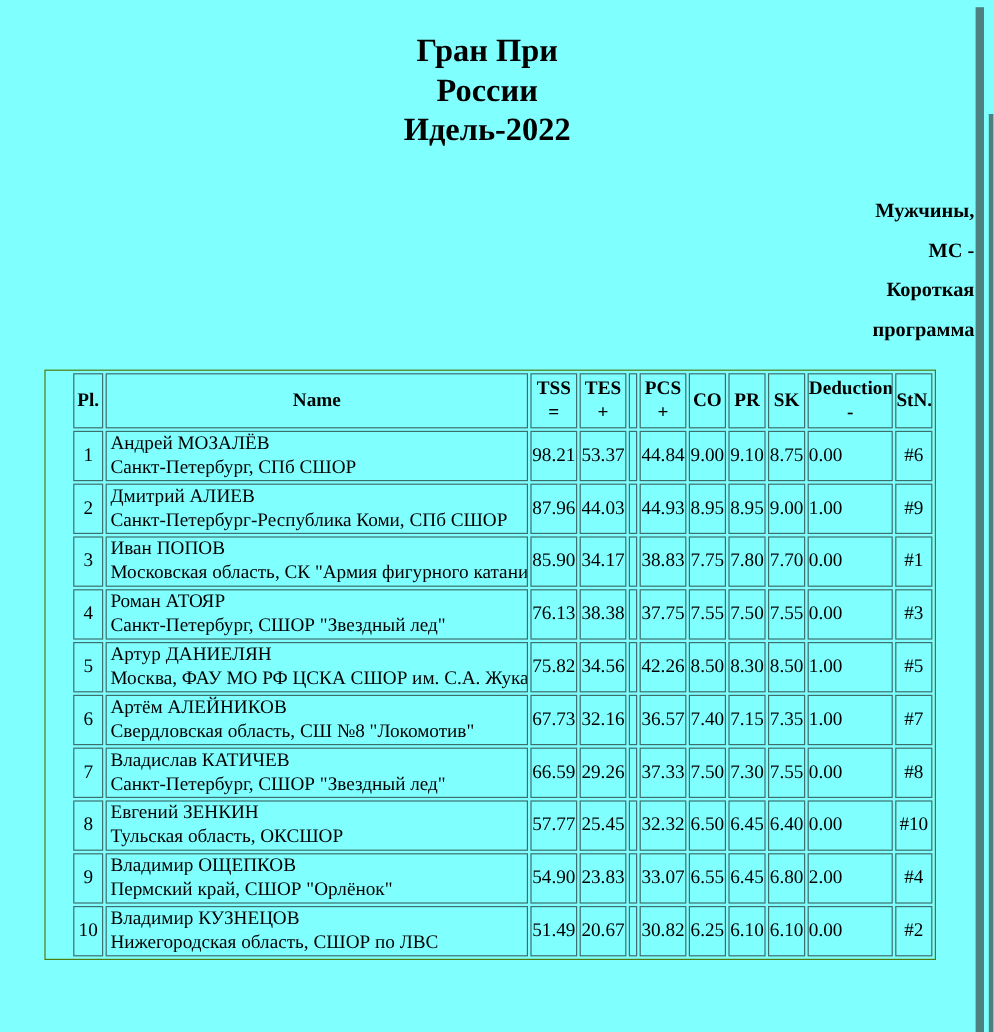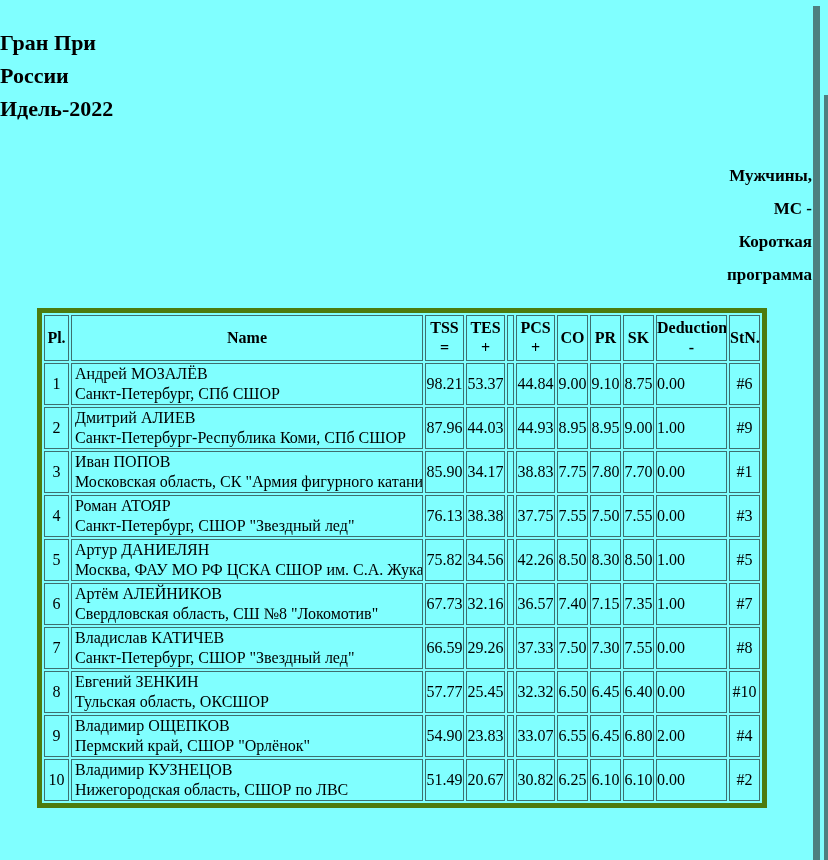--- a/index.html
+++ b/index.html
@@ -13,46 +13,47 @@
     position: relative;
     overflow: hidden;
     font-family: "Liberation Serif", serif;
     color: #000;
   }
   .content {
     width: 812px;
   }
   .title-block {
     padding-top: 26px;
-    text-align: left;
+    text-align: center;
     font-weight: bold;
-    font-size: 22px;
+    font-size: 27px;
     line-height: 33px;
   }
   .subtitle-block {
     margin-top: 34px;
     text-align: right;
     font-weight: bold;
     font-size: 17px;
     line-height: 33px;
   }
   .online-block {
     margin-top: 20px;
     text-align: center;
     font-weight: bold;
     font-size: 17px;
     line-height: 23px;
   }
   table.results-table {
     margin: 17px 0 0 37px;
     border-collapse: separate;
     border-spacing: 2px;
-    border: 5px solid #4d7c0f;
+    border: 1px solid #4d7c0f;
     table-layout: fixed;
     width: 722px;
+    padding-left: 21px;
   }
   .results-table th, .results-table td {
     border: 1px solid #3E6F6F;
     padding: 0;
     overflow: hidden;
   }
   .results-table th {
     font-size: 16px;
     font-weight: bold;
     text-align: center;

